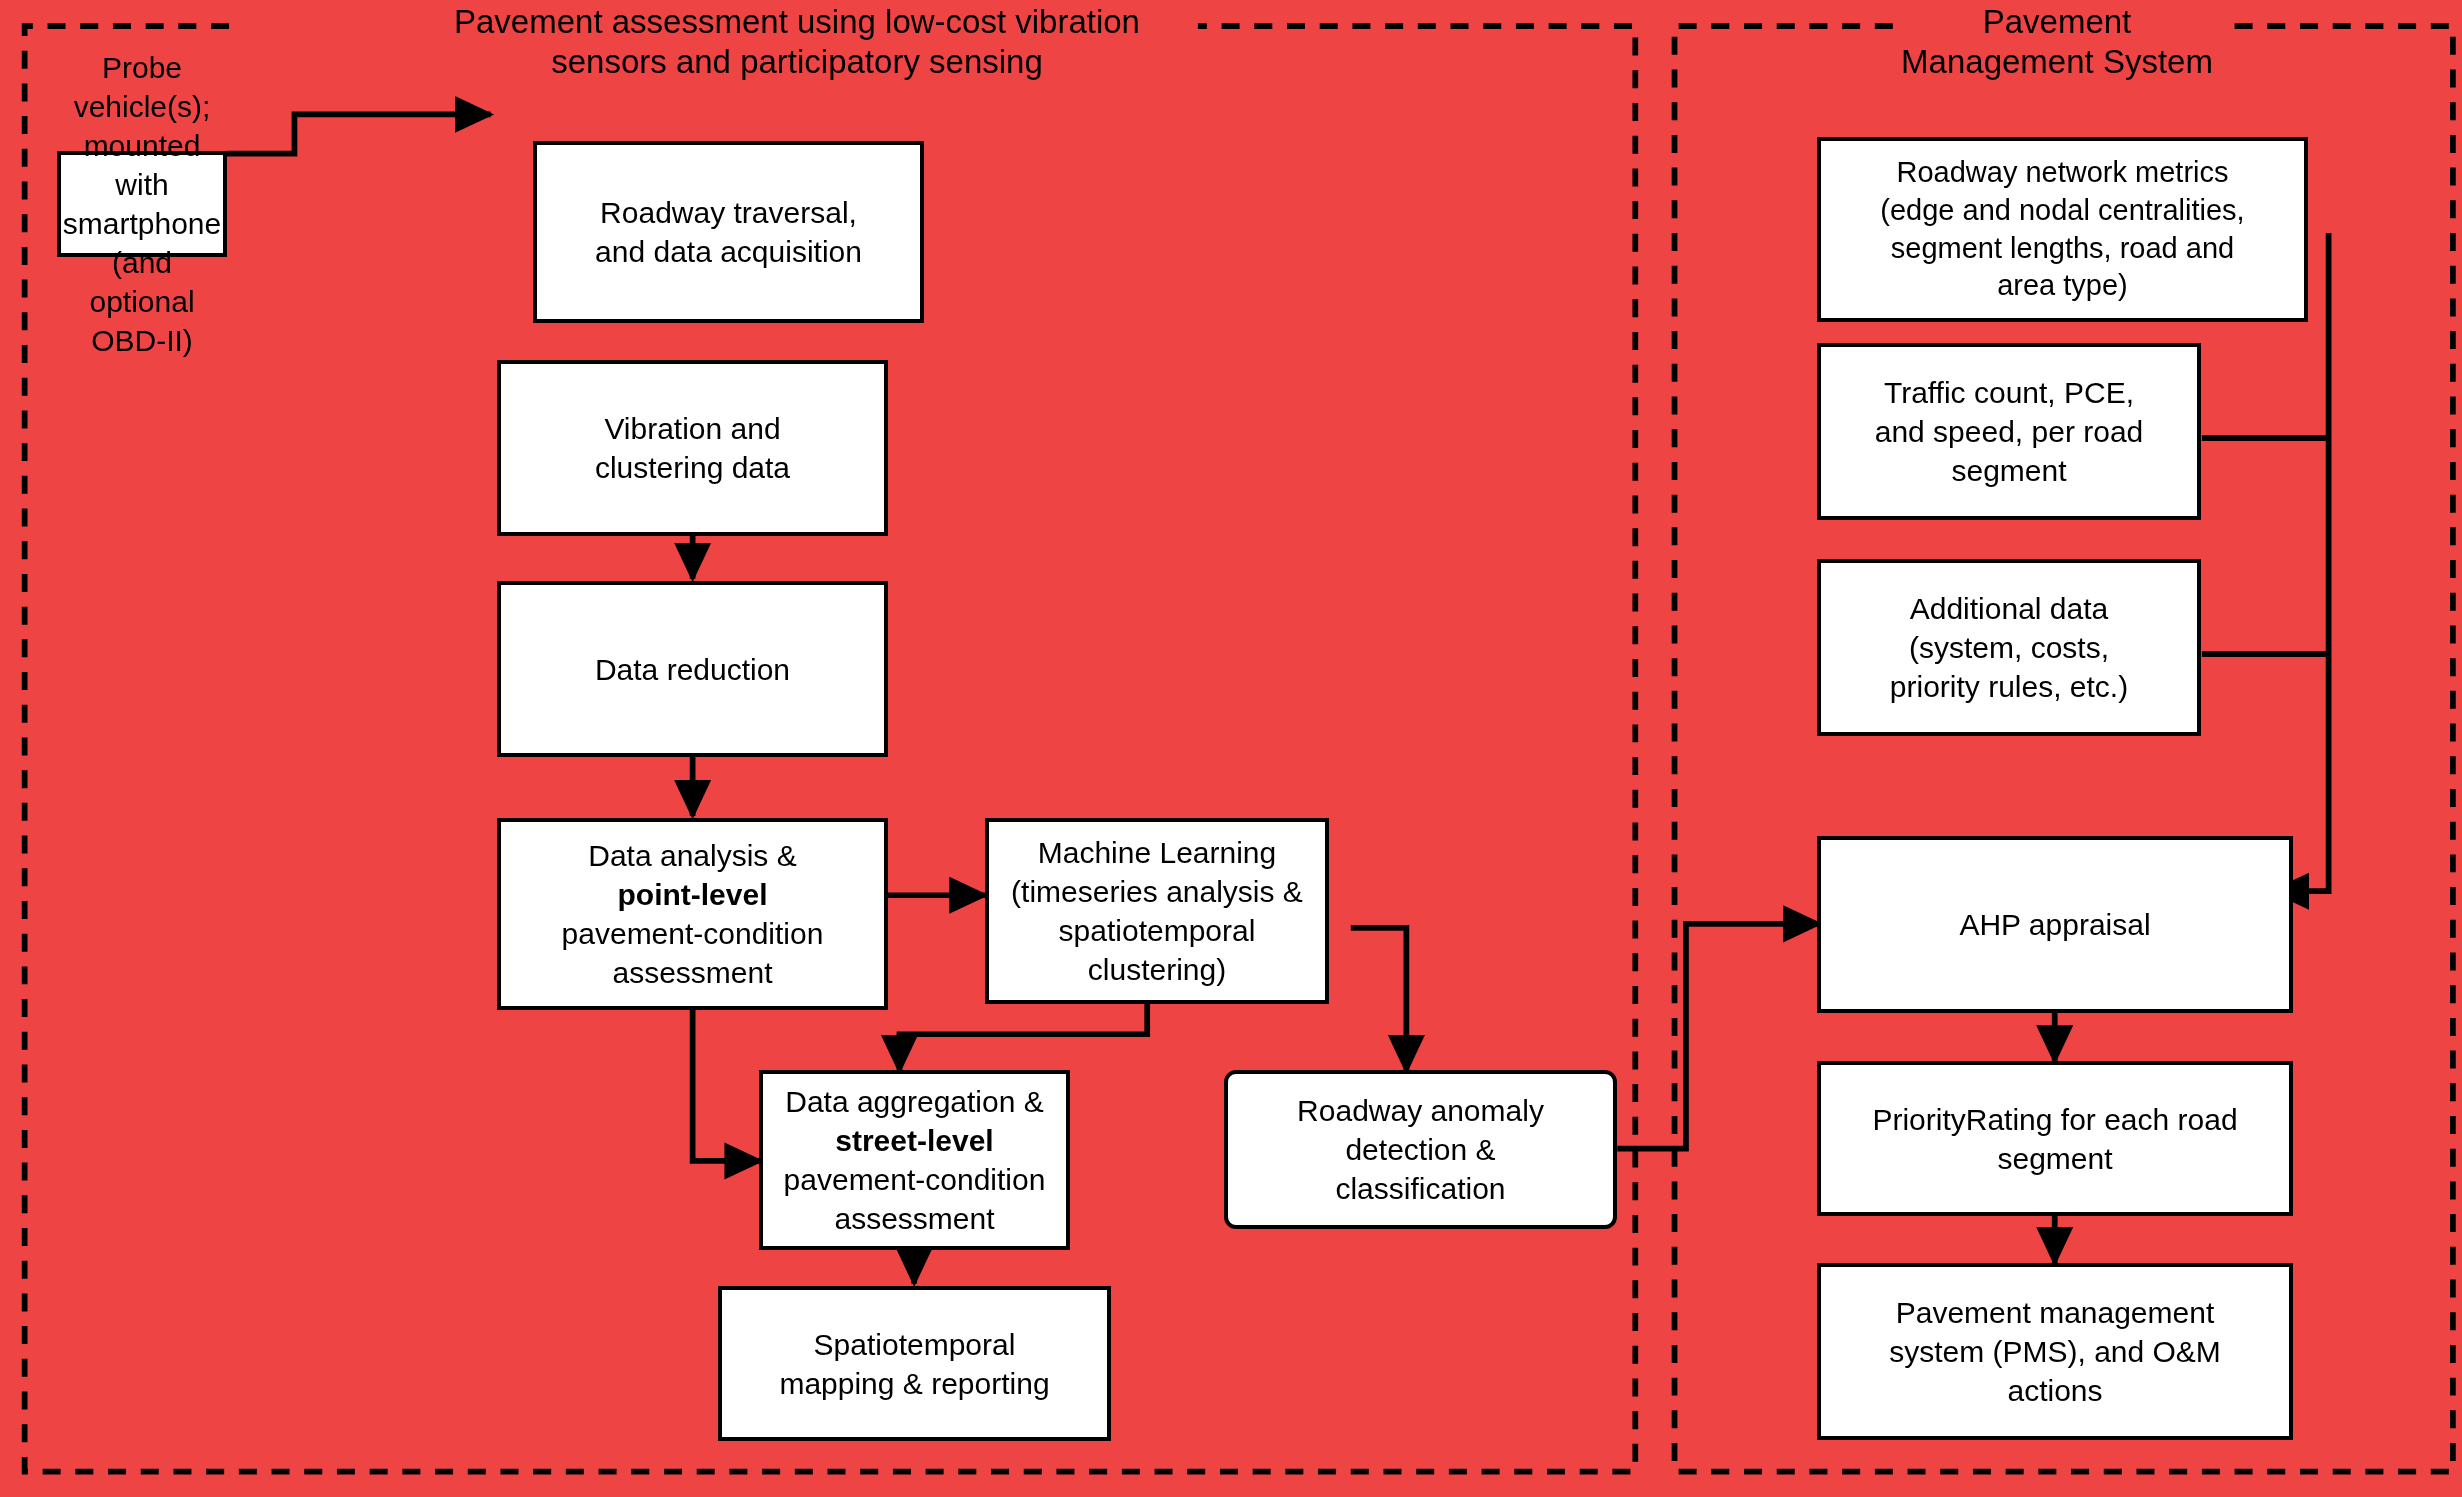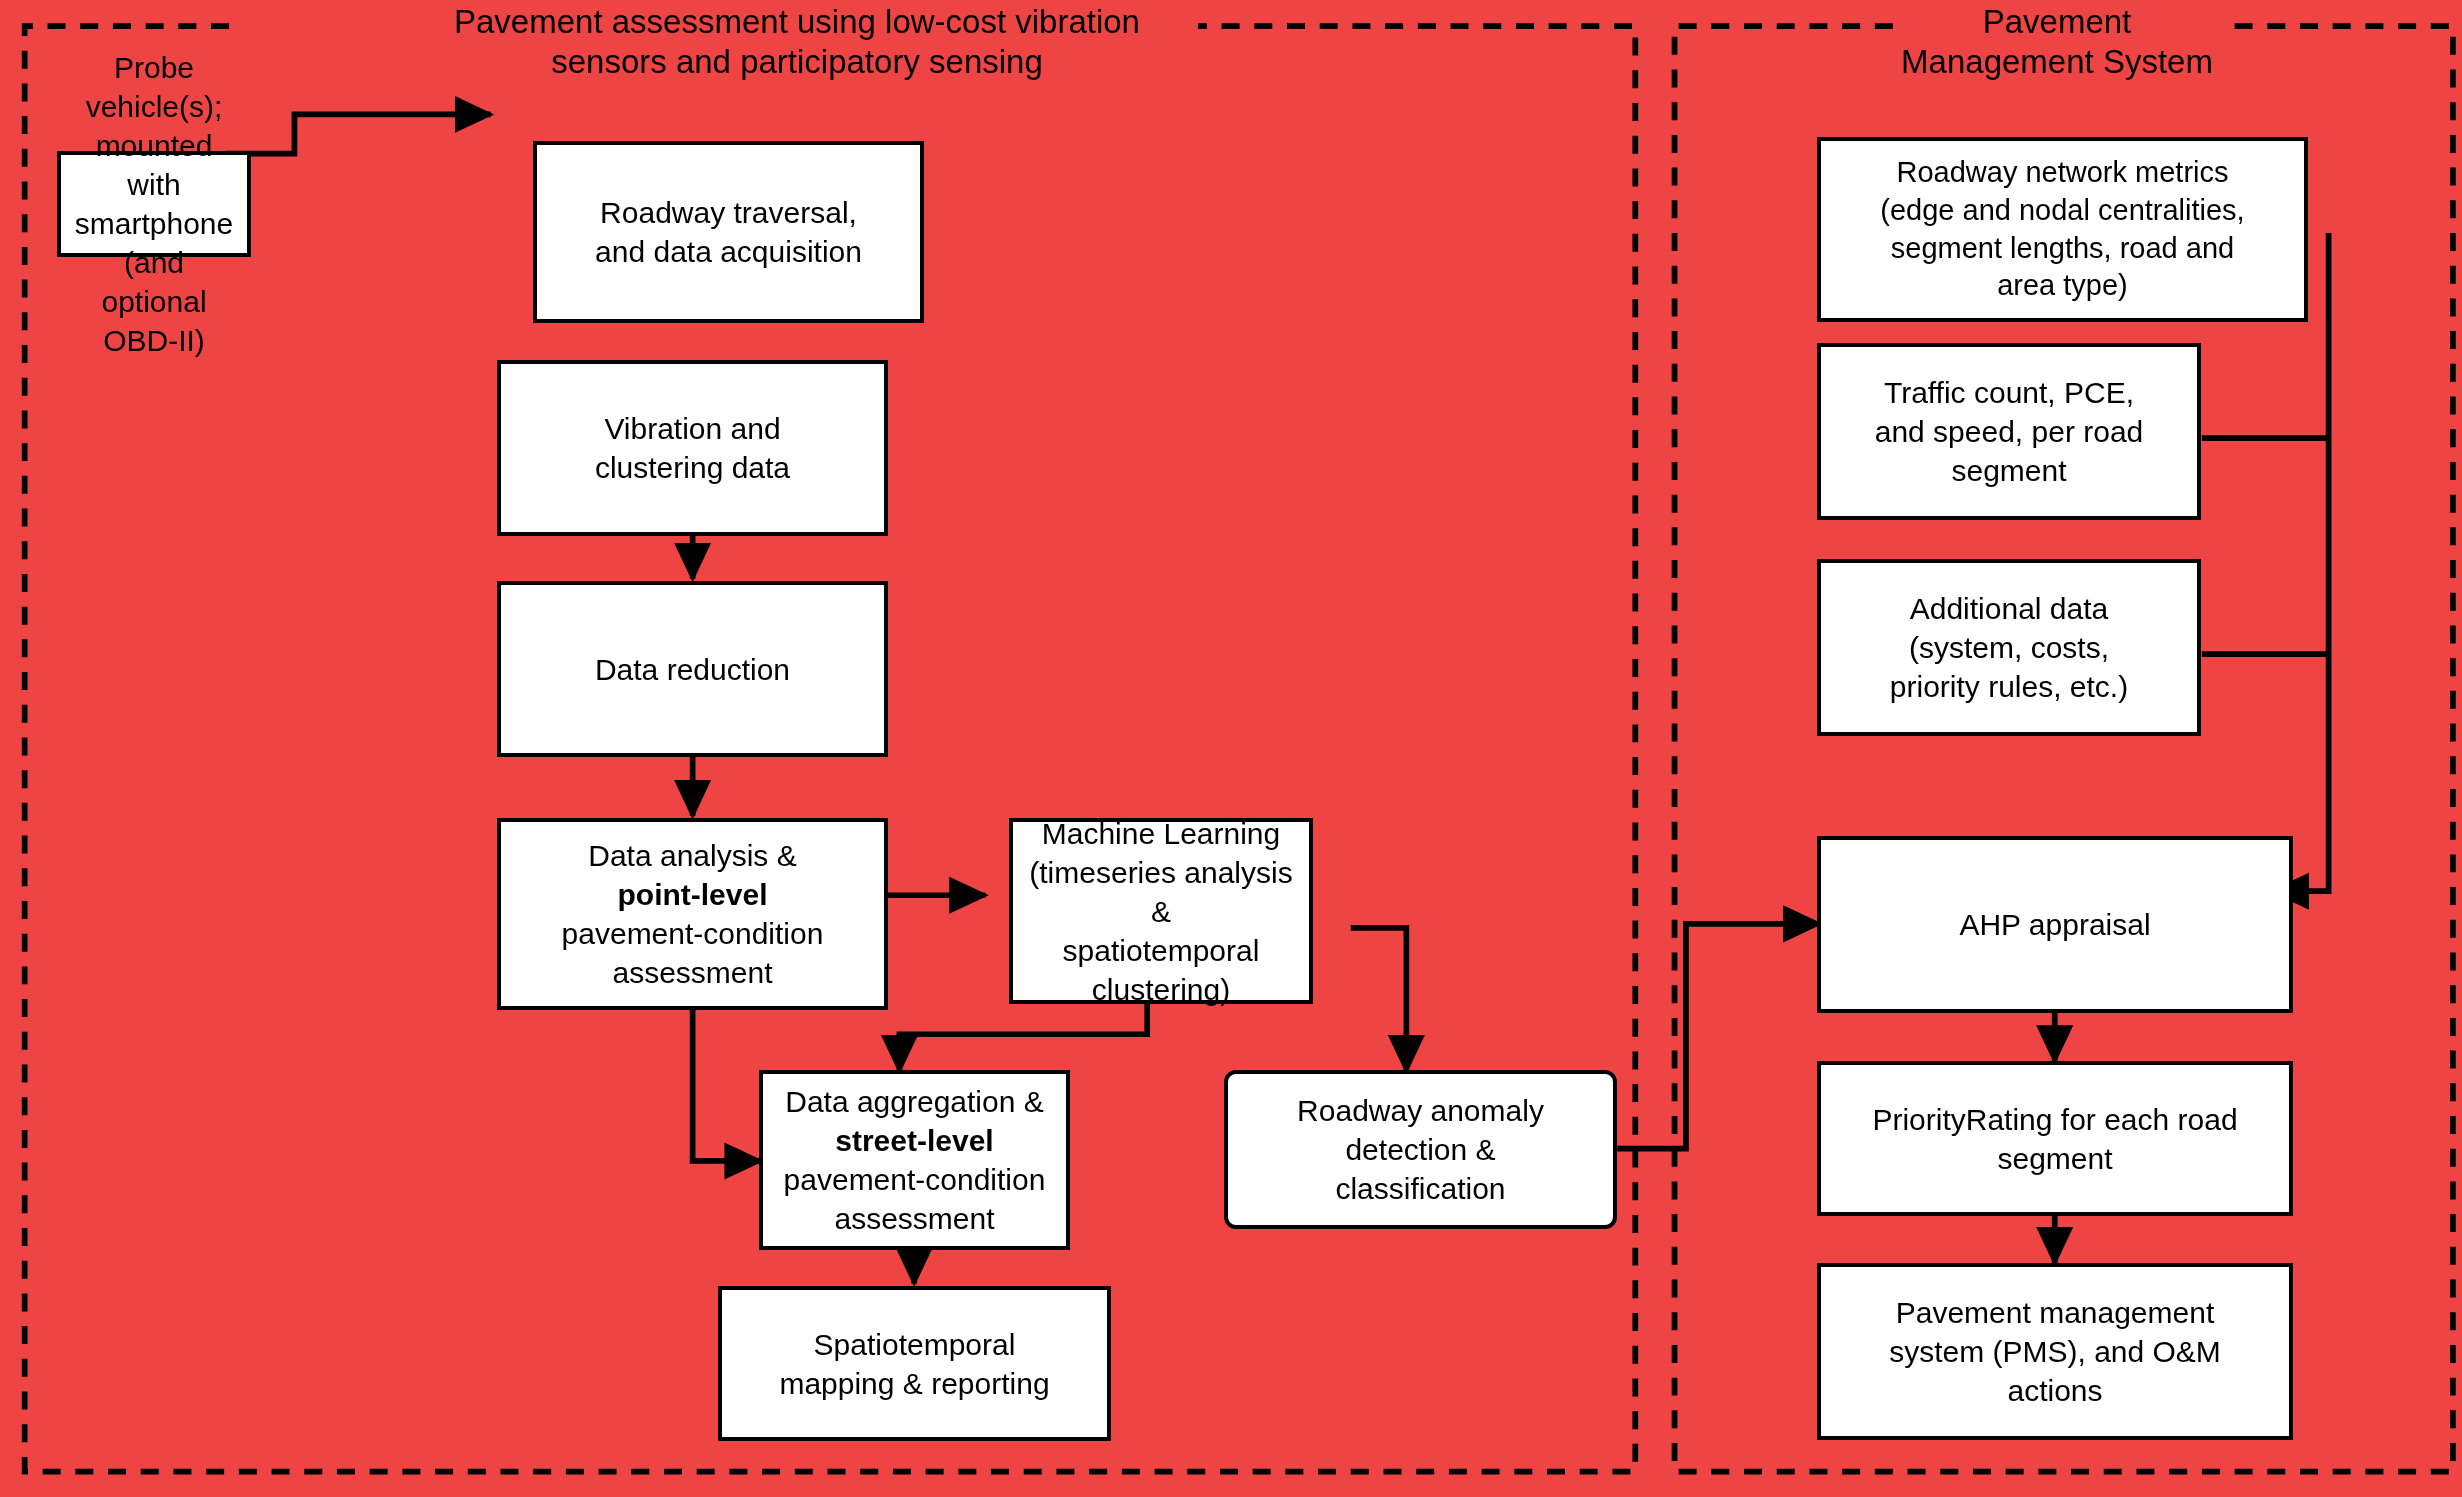--- a/index.html
+++ b/index.html
@@ -101,21 +101,21 @@
 
     <path d="M 2513 1485 L 2513 1545" fill="none" stroke="#000" stroke-width="7" marker-end="url(#arrow)"></path>
   </svg>
 
   <div class="panel-title" style="left:335px; top:1.6px; width:924px;">Pavement assessment using low-cost vibration
 sensors and participatory sensing</div>
 
   <div class="panel-title" style="left:1865px; top:1.6px; width:384px;">Pavement
 Management System</div>
 
-  <div class="node" style="left:57px; top:151px; width:194px; height:106px;">
+  <div class="node" style="left:57px; top:151px; width:170px; height:106px;">
     <span class="txt">Probe vehicle(s);
 mounted with
 smartphone
 (and optional OBD-II)</span>
   </div>
 
   <div class="node" style="left:497px; top:141px; width:391px; height:182px;margin-left:36px;">
     <span class="txt">Roadway traversal,
 and data acquisition</span>
   </div>
@@ -127,21 +127,21 @@
 
   <div class="node" style="left:497px; top:581px; width:391px; height:176px;">
     <span class="txt">Data reduction</span>
   </div>
 
   <div class="node" style="left:497px; top:818px; width:391px; height:192px;">
     <span class="txt"><span>Data analysis &amp;</span><br><b>point-level</b><br><span style="white-space:pre-line;">pavement-condition
 assessment</span></span>
   </div>
 
-  <div class="node" style="left:985px; top:818px; width:304px; height:186px;margin-left:24px;">
+  <div class="node" style="left:985px; top:818px; width:344px; height:186px;">
     <span class="txt">Machine Learning
 (timeseries analysis &amp;
 spatiotemporal
 clustering)</span>
   </div>
 
   <div class="node" style="left:759px; top:1070px; width:311px; height:180px;">
     <span class="txt"><span>Data aggregation &amp;</span><br><b>street-level</b><br><span style="white-space:pre-line;">pavement-condition
 assessment</span></span>
   </div>

